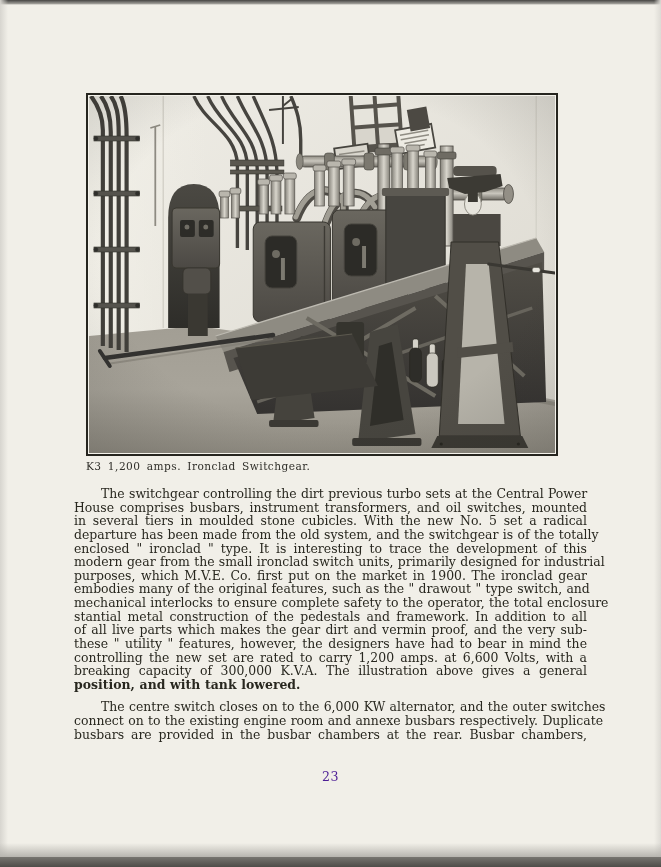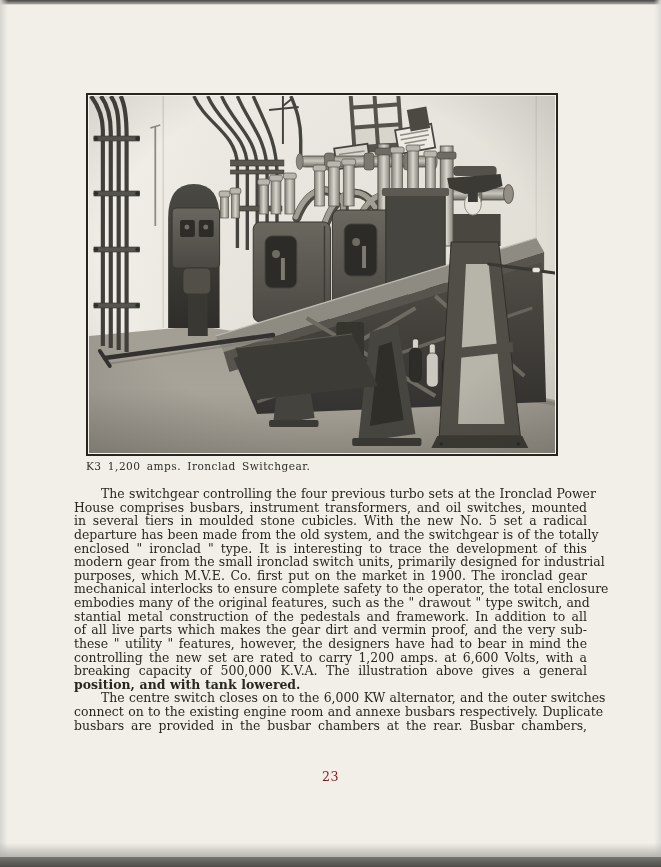--- a/index.html
+++ b/index.html
@@ -43,25 +43,25 @@
     position:absolute;left:74px;top:487px;width:513px;
     font-size:12.45px;line-height:13.62px;color:#28271f;
   }
   .line{
     white-space:nowrap;
     text-align:justify;text-align-last:justify;
     word-spacing:.4px;
   }
   .line.indent{text-indent:27px;}
   .line.flush-left{text-align-last:left;font-weight:bold;}
-  .para-2{}
+  .para-2{margin-top:9px;}
 
   .page-number{
     position:absolute;left:0;top:769px;width:661px;
-    text-align:center;font-size:12.6px;color:#7f1d1d;letter-spacing:.5px;
+    text-align:center;font-size:12.6px;color:#4c1d95;letter-spacing:.5px;
   }
 </style>
 </head>
 <body>
 
 <div class="edge-top"></div>
 <div class="edge-left"></div>
 <div class="edge-right"></div>
 <div class="edge-bottom-band"></div>
 <div class="edge-bottom"></div>
@@ -362,34 +362,34 @@
 
       <rect x="0" y="0" width="471" height="357" fill="url(#vignG)"></rect>
     </svg>
   </div>
 </figure>
 
 <div class="caption">K3 1,200 amps.  Ironclad Switchgear.</div>
 
 <div class="body-text">
   <div class="para-1">
-    <div class="line indent">The switchgear controlling the four previous turbo sets at the Ironclad Power</div>
+    <div class="line indent">The switchgear controlling the dirt previous turbo sets at the Central Power</div>
     <div class="line">House comprises busbars, instrument transformers, and oil switches, mounted</div>
     <div class="line">in several tiers in moulded stone cubicles.  With the new No. 5 set a radical</div>
     <div class="line">departure has been made from the old system, and the switchgear is of the totally</div>
     <div class="line">enclosed " ironclad " type.  It is interesting to trace the development of this</div>
     <div class="line">modern gear from the small ironclad switch units, primarily designed for industrial</div>
     <div class="line">purposes, which M.V.E. Co. first put on the market in 1900.  The ironclad gear</div>
+    <div class="line">embodies many of the original features, such as the " drawout " type switch, and</div>
     <div class="line">mechanical interlocks to ensure complete safety to the operator, the total enclosure</div>
-    <div class="line">embodies many of the original features, such as the " drawout " type switch, and</div>
     <div class="line">stantial metal construction of the pedestals and framework.  In addition to all</div>
     <div class="line">of all live parts which makes the gear dirt and vermin proof, and the very sub-</div>
     <div class="line">these " utility " features, however, the designers have had to bear in mind the</div>
     <div class="line">controlling the new set are rated to carry 1,200 amps. at 6,600 Volts, with a</div>
-    <div class="line">breaking capacity of 500,000 K.V.A.  The illustration above gives a general</div>
+    <div class="line">breaking capacity of 300,000 K.V.A.  The illustration above gives a general</div>
     <div class="line flush-left">position, and with tank lowered.</div>
   </div>
   <div class="para-2">
     <div class="line indent">The centre switch closes on to the 6,000 KW alternator, and the outer switches</div>
     <div class="line">connect on to the existing engine room and annexe busbars respectively.  Duplicate</div>
     <div class="line">busbars are provided in the busbar chambers at the rear.  Busbar chambers,</div>
   </div>
 </div>
 
 <div class="page-number">23</div>

